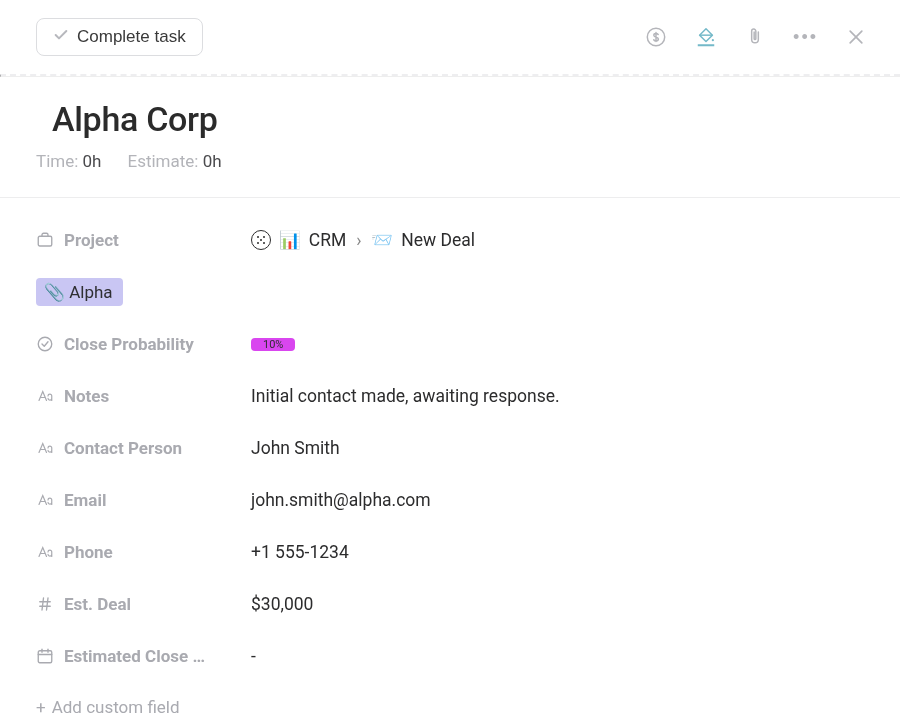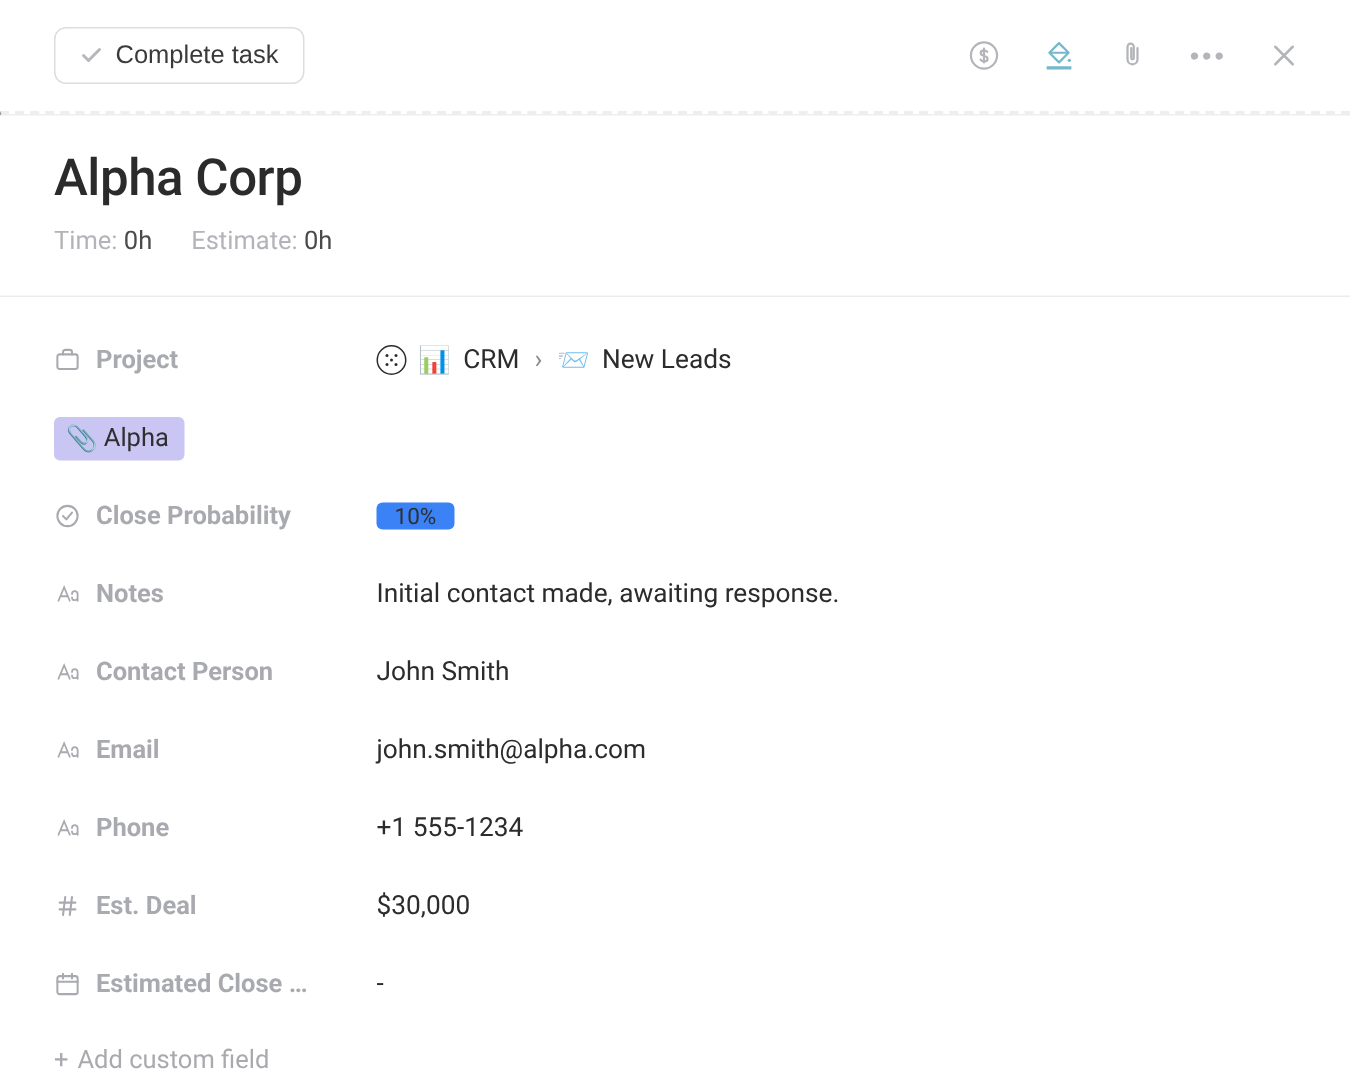--- a/index.html
+++ b/index.html
@@ -12,21 +12,21 @@
     overflow: hidden;
   }
   .topbar {
     display: flex;
     align-items: center;
     justify-content: space-between;
     padding: 18px 34px 18px 36px;
   }
   .complete-btn {
     display: inline-flex;
-    align-items: center;
+    align-items: flex-start;
     gap: 8px;
     border: 1px solid #dcdde0;
     border-radius: 8px;
     background: #fff;
     padding: 8px 16px;
     font-size: 17px;
     color: #3a3a3a;
     cursor: pointer;
   }
   .complete-btn .check {
@@ -55,20 +55,21 @@
   }
   .header-section {
     padding: 22px 36px 26px 36px;
     border-bottom: 1px solid #ededee;
   }
   .title {
     font-size: 34px;
     font-weight: 500;
     color: #2b2b2b;
     letter-spacing: -0.3px;
+    margin-left: 16px;
   }
   .meta-row {
     display: flex;
     gap: 26px;
     margin-top: 12px;
     font-size: 17px;
   }
   .meta-label { color: #b3b4b9; }
   .meta-value { color: #4a4a4d; }
   .fields {
@@ -120,25 +121,25 @@
     background: #c9c6f3;
     color: #2f2f32;
     border-radius: 4px;
     padding: 4px 10px 4px 8px;
     font-size: 17px;
     display: inline-flex;
     align-items: center;
     gap: 4px;
   }
   .prob-chip {
-    background: #3b82f6;
+    background: #d946ef;
     color: #2f2f32;
     border-radius: 4px;
     padding: 0 12px;
-    font-size: 15px;
+    font-size: 11px;
   }
   .add-field-row {
     display: flex;
     align-items: center;
     min-height: 50px;
     color: #a9aab0;
     font-size: 17px;
     gap: 6px;
     cursor: pointer;
   }
@@ -225,21 +226,21 @@
             <circle cx="8" cy="2" r="1" fill="#2c2c2d"></circle>
             <circle cx="2" cy="8" r="1" fill="#2c2c2d"></circle>
             <circle cx="8" cy="8" r="1" fill="#2c2c2d"></circle>
             <circle cx="5" cy="5" r="1" fill="#2c2c2d"></circle>
           </svg>
       </span>
       <span>📊</span>
       <span>CRM</span>
       <span class="breadcrumb-sep">›</span>
       <span>📨</span>
-      <span>New Leads</span>
+      <span>New Deal</span>
     </div>
   </div>
 
   <div class="field-row">
     <div class="field-value">
       <span class="tag-chip">
         <span>📎</span>
         <span>Alpha</span>
       </span>
     </div>

